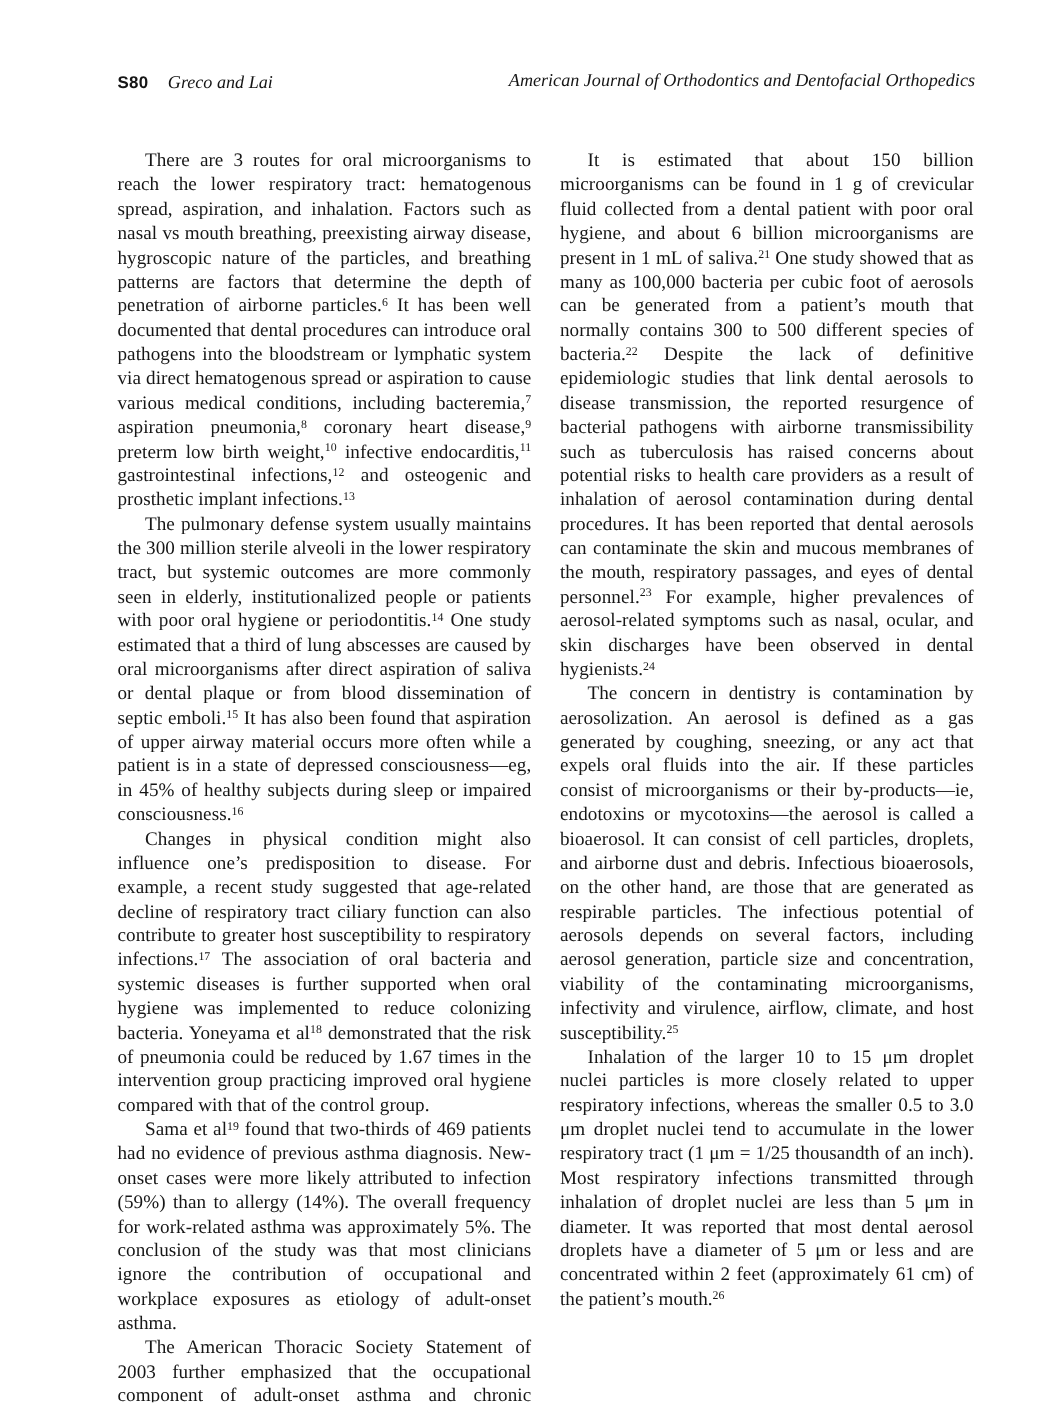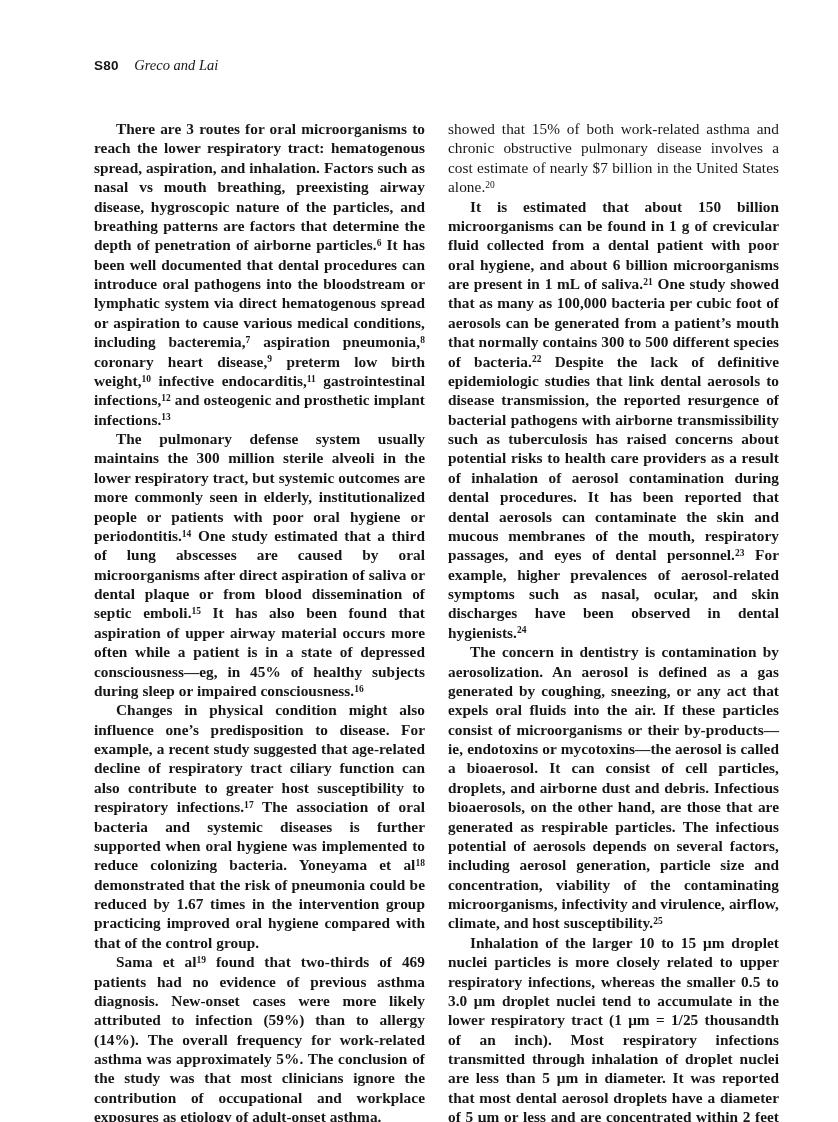--- a/index.html
+++ b/index.html
@@ -60,53 +60,52 @@
     font-size: 15.3px;
     line-height: 19.38px;
     text-align: justify;
     letter-spacing: 0.05px;
   }
   .column p {
     margin: 0;
   }
   .column p.indent {
     text-indent: 22px;
-    font-weight: bold;
   }
   sup {
     font-size: 0.62em;
     line-height: 0;
     vertical-align: baseline;
     position: relative;
     top: -0.45em;
   }
 </style>
 </head>
 <body>
 
 <div class="page">
 
   <header class="page-header">
     <div class="header-left">
       <span class="page-number">S80</span>
       <span class="running-authors">Greco and Lai</span>
     </div>
     <div class="header-right">
+      <div>American Journal of Orthodontics and Dentofacial Orthopedics</div>
     </div>
   </header>
 
   <main class="article-body">
     <div class="column" id="col-left">
         <p class="indent">There are 3 routes for oral microorganisms to reach the lower respiratory tract: hematogenous spread, aspiration, and inhalation. Factors such as nasal vs mouth breathing, preexisting airway disease, hygroscopic nature of the particles, and breathing patterns are factors that determine the depth of penetration of airborne particles.<sup>6</sup> It has been well documented that dental procedures can introduce oral pathogens into the bloodstream or lymphatic system via direct hematogenous spread or aspiration to cause various medical conditions, including bacteremia,<sup>7</sup> aspiration pneumonia,<sup>8</sup> coronary heart disease,<sup>9</sup> preterm low birth weight,<sup>10</sup> infective endocarditis,<sup>11</sup> gastrointestinal infections,<sup>12</sup> and osteogenic and prosthetic implant infections.<sup>13</sup></p>
         <p class="indent">The pulmonary defense system usually maintains the 300 million sterile alveoli in the lower respiratory tract, but systemic outcomes are more commonly seen in elderly, institutionalized people or patients with poor oral hygiene or periodontitis.<sup>14</sup> One study estimated that a third of lung abscesses are caused by oral microorganisms after direct aspiration of saliva or dental plaque or from blood dissemination of septic emboli.<sup>15</sup> It has also been found that aspiration of upper airway material occurs more often while a patient is in a state of depressed consciousness—eg, in 45% of healthy subjects during sleep or impaired consciousness.<sup>16</sup></p>
         <p class="indent">Changes in physical condition might also influence one’s predisposition to disease. For example, a recent study suggested that age-related decline of respiratory tract ciliary function can also contribute to greater host susceptibility to respiratory infections.<sup>17</sup> The association of oral bacteria and systemic diseases is further supported when oral hygiene was implemented to reduce colonizing bacteria. Yoneyama et al<sup>18</sup> demonstrated that the risk of pneumonia could be reduced by 1.67 times in the intervention group practicing improved oral hygiene compared with that of the control group.</p>
         <p class="indent">Sama et al<sup>19</sup> found that two-thirds of 469 patients had no evidence of previous asthma diagnosis. New-onset cases were more likely attributed to infection (59%) than to allergy (14%). The overall frequency for work-related asthma was approximately 5%. The conclusion of the study was that most clinicians ignore the contribution of occupational and workplace exposures as etiology of adult-onset asthma.</p>
         <p class="indent">The American Thoracic Society Statement of 2003 further emphasized that the occupational component of adult-onset asthma and chronic obstructive pulmonary disease is authentic, but the recognition is difficult for 2 reasons. “These are multifactorial diseases strongly associated with nonoccupational exposures,” and “the occupational dose-response for obstructive airway disease is complex.” Both environmental and genetic factors play roles in etiology. The literature review for the statement</p>
       </div>
     <div class="column" id="col-right">
-        <p>showed that 15% of both work-related asthma and chronic obstructive pulmonary disease involves a cost estimate of nearly $7 billion in the United States alone.<sup>20</sup></p>
         <p class="indent">It is estimated that about 150 billion microorganisms can be found in 1 g of crevicular fluid collected from a dental patient with poor oral hygiene, and about 6 billion microorganisms are present in 1 mL of saliva.<sup>21</sup> One study showed that as many as 100,000 bacteria per cubic foot of aerosols can be generated from a patient’s mouth that normally contains 300 to 500 different species of bacteria.<sup>22</sup> Despite the lack of definitive epidemiologic studies that link dental aerosols to disease transmission, the reported resurgence of bacterial pathogens with airborne transmissibility such as tuberculosis has raised concerns about potential risks to health care providers as a result of inhalation of aerosol contamination during dental procedures. It has been reported that dental aerosols can contaminate the skin and mucous membranes of the mouth, respiratory passages, and eyes of dental personnel.<sup>23</sup> For example, higher prevalences of aerosol-related symptoms such as nasal, ocular, and skin discharges have been observed in dental hygienists.<sup>24</sup></p>
         <p class="indent">The concern in dentistry is contamination by aerosolization. An aerosol is defined as a gas generated by coughing, sneezing, or any act that expels oral fluids into the air. If these particles consist of microorganisms or their by-products—ie, endotoxins or mycotoxins—the aerosol is called a bioaerosol. It can consist of cell particles, droplets, and airborne dust and debris. Infectious bioaerosols, on the other hand, are those that are generated as respirable particles. The infectious potential of aerosols depends on several factors, including aerosol generation, particle size and concentration, viability of the contaminating microorganisms, infectivity and virulence, airflow, climate, and host susceptibility.<sup>25</sup></p>
         <p class="indent">Inhalation of the larger 10 to 15 μm droplet nuclei particles is more closely related to upper respiratory infections, whereas the smaller 0.5 to 3.0 μm droplet nuclei tend to accumulate in the lower respiratory tract (1 μm = 1/25 thousandth of an inch). Most respiratory infections transmitted through inhalation of droplet nuclei are less than 5 μm in diameter. It was reported that most dental aerosol droplets have a diameter of 5 μm or less and are concentrated within 2 feet (approximately 61 cm) of the patient’s mouth.<sup>26</sup></p>
       </div>
   </main>
 
 </div>
 
 </body></html>

